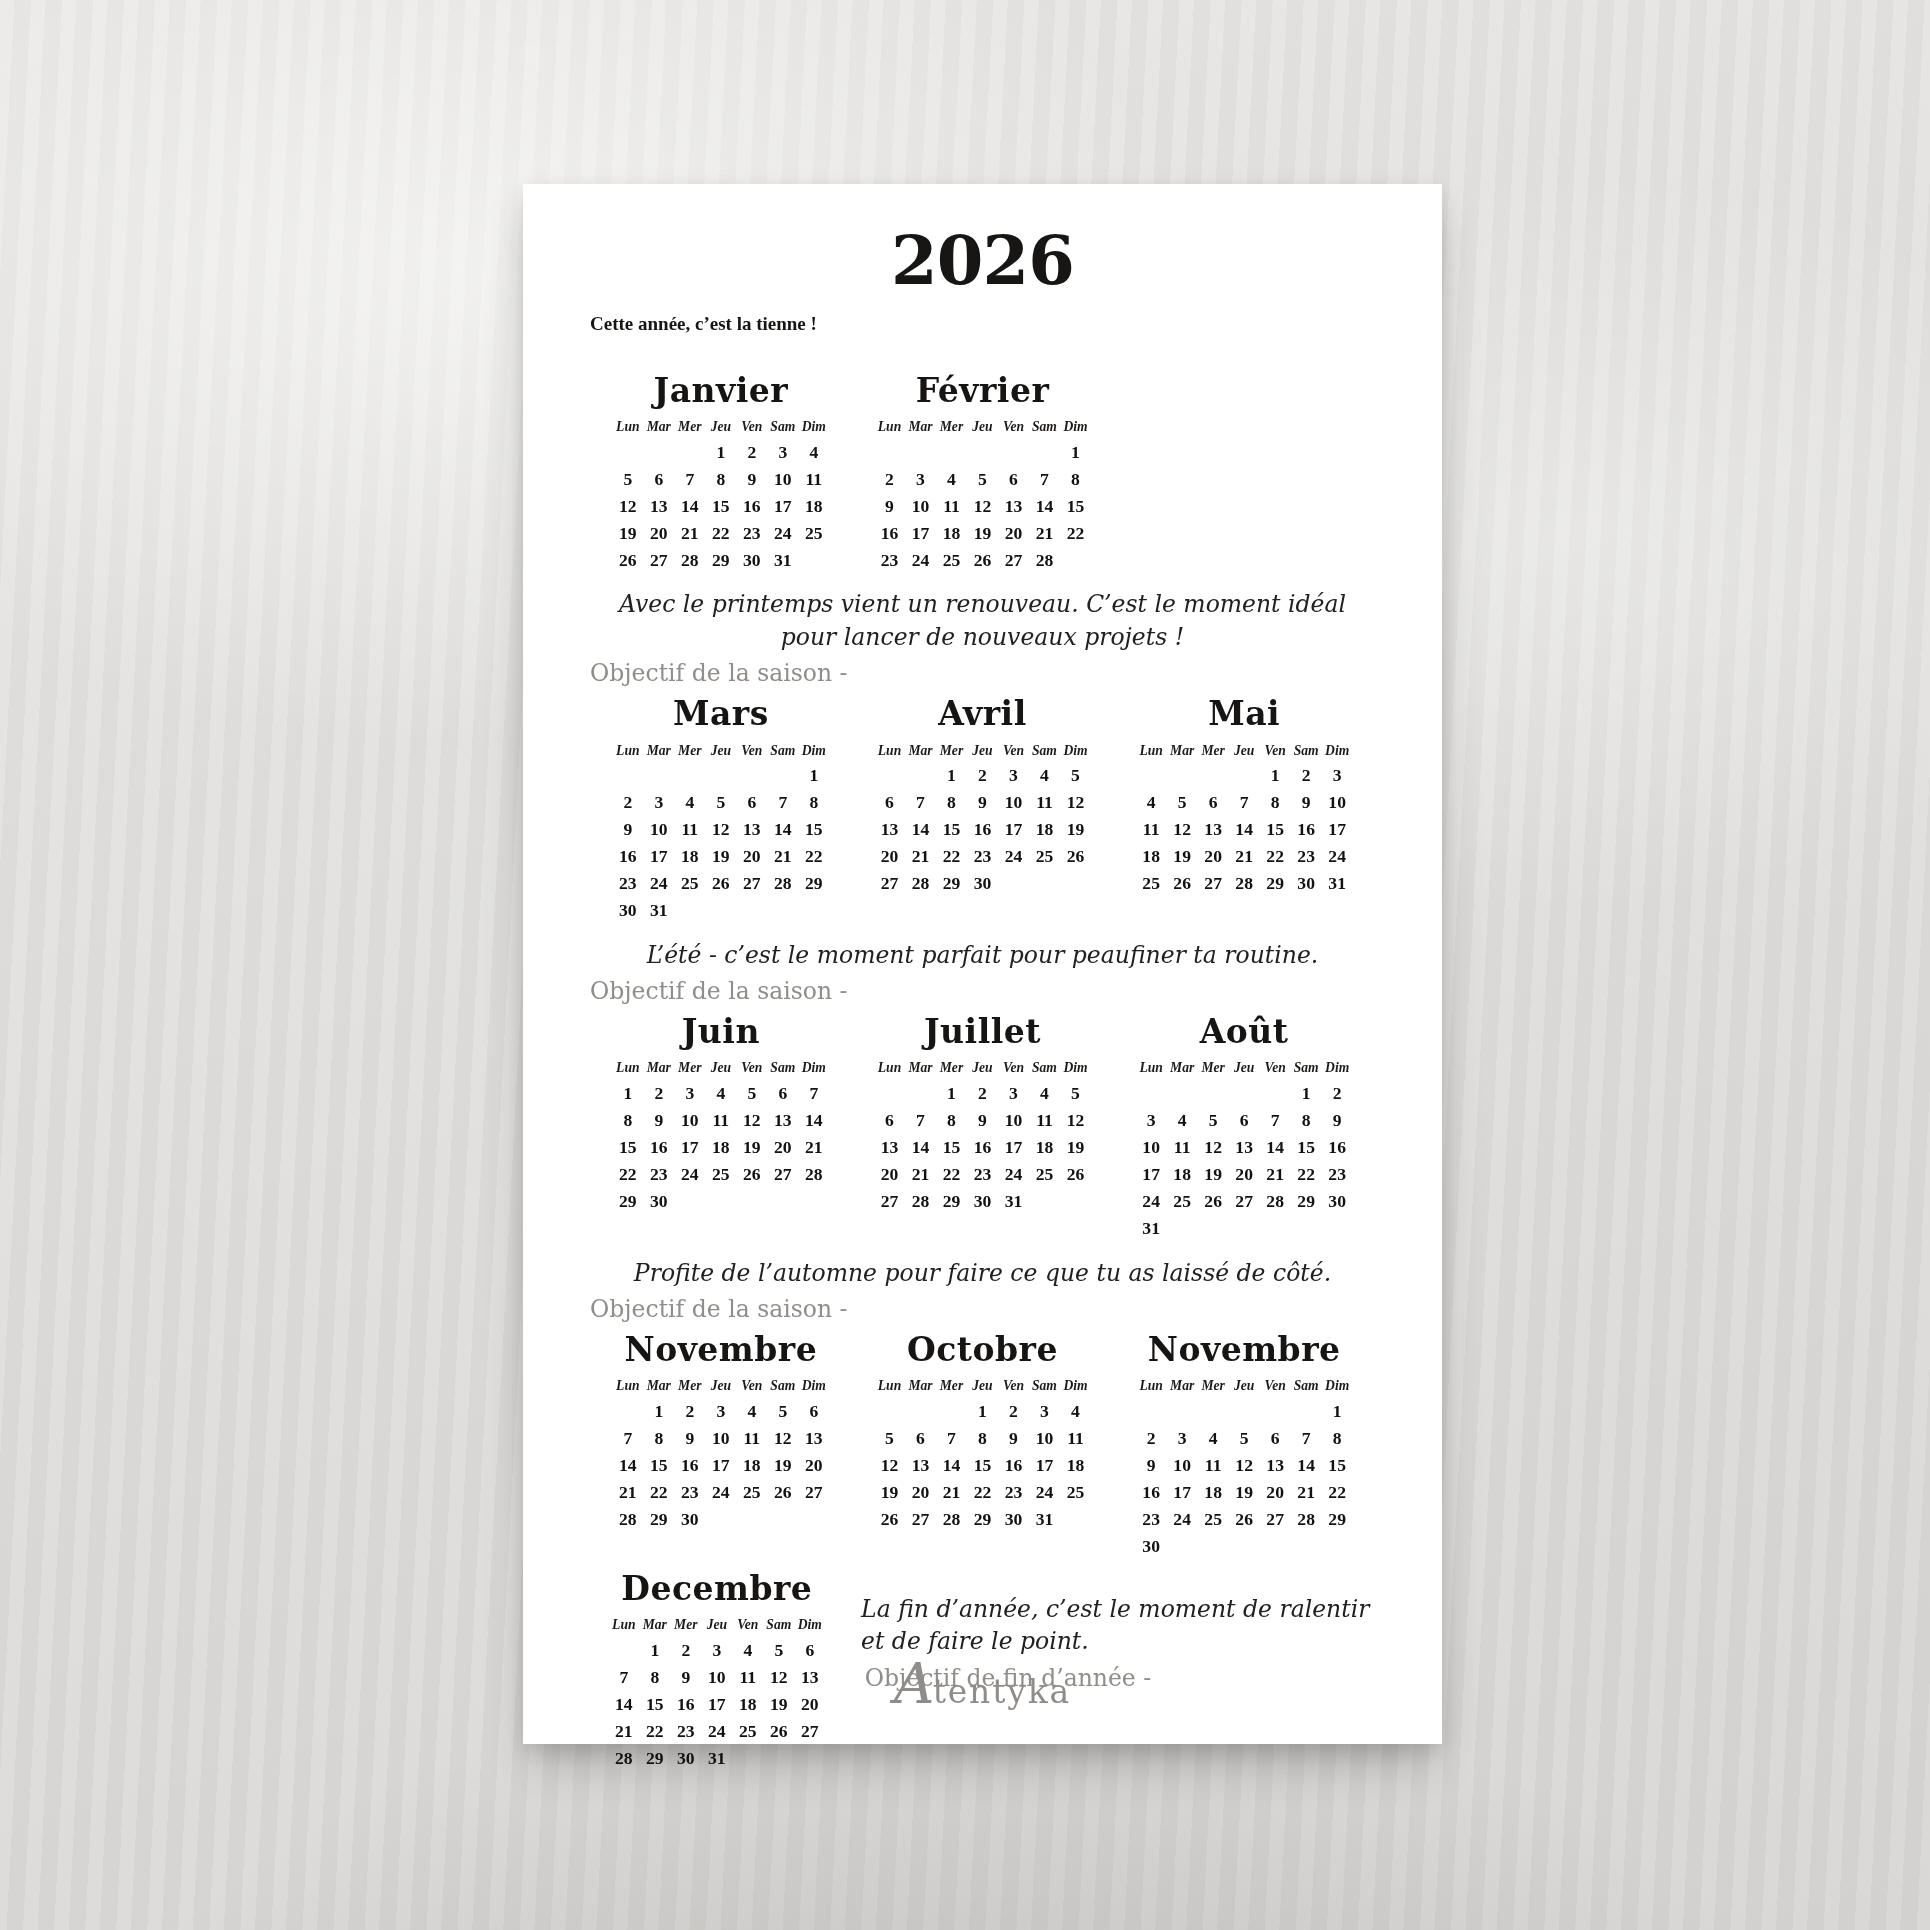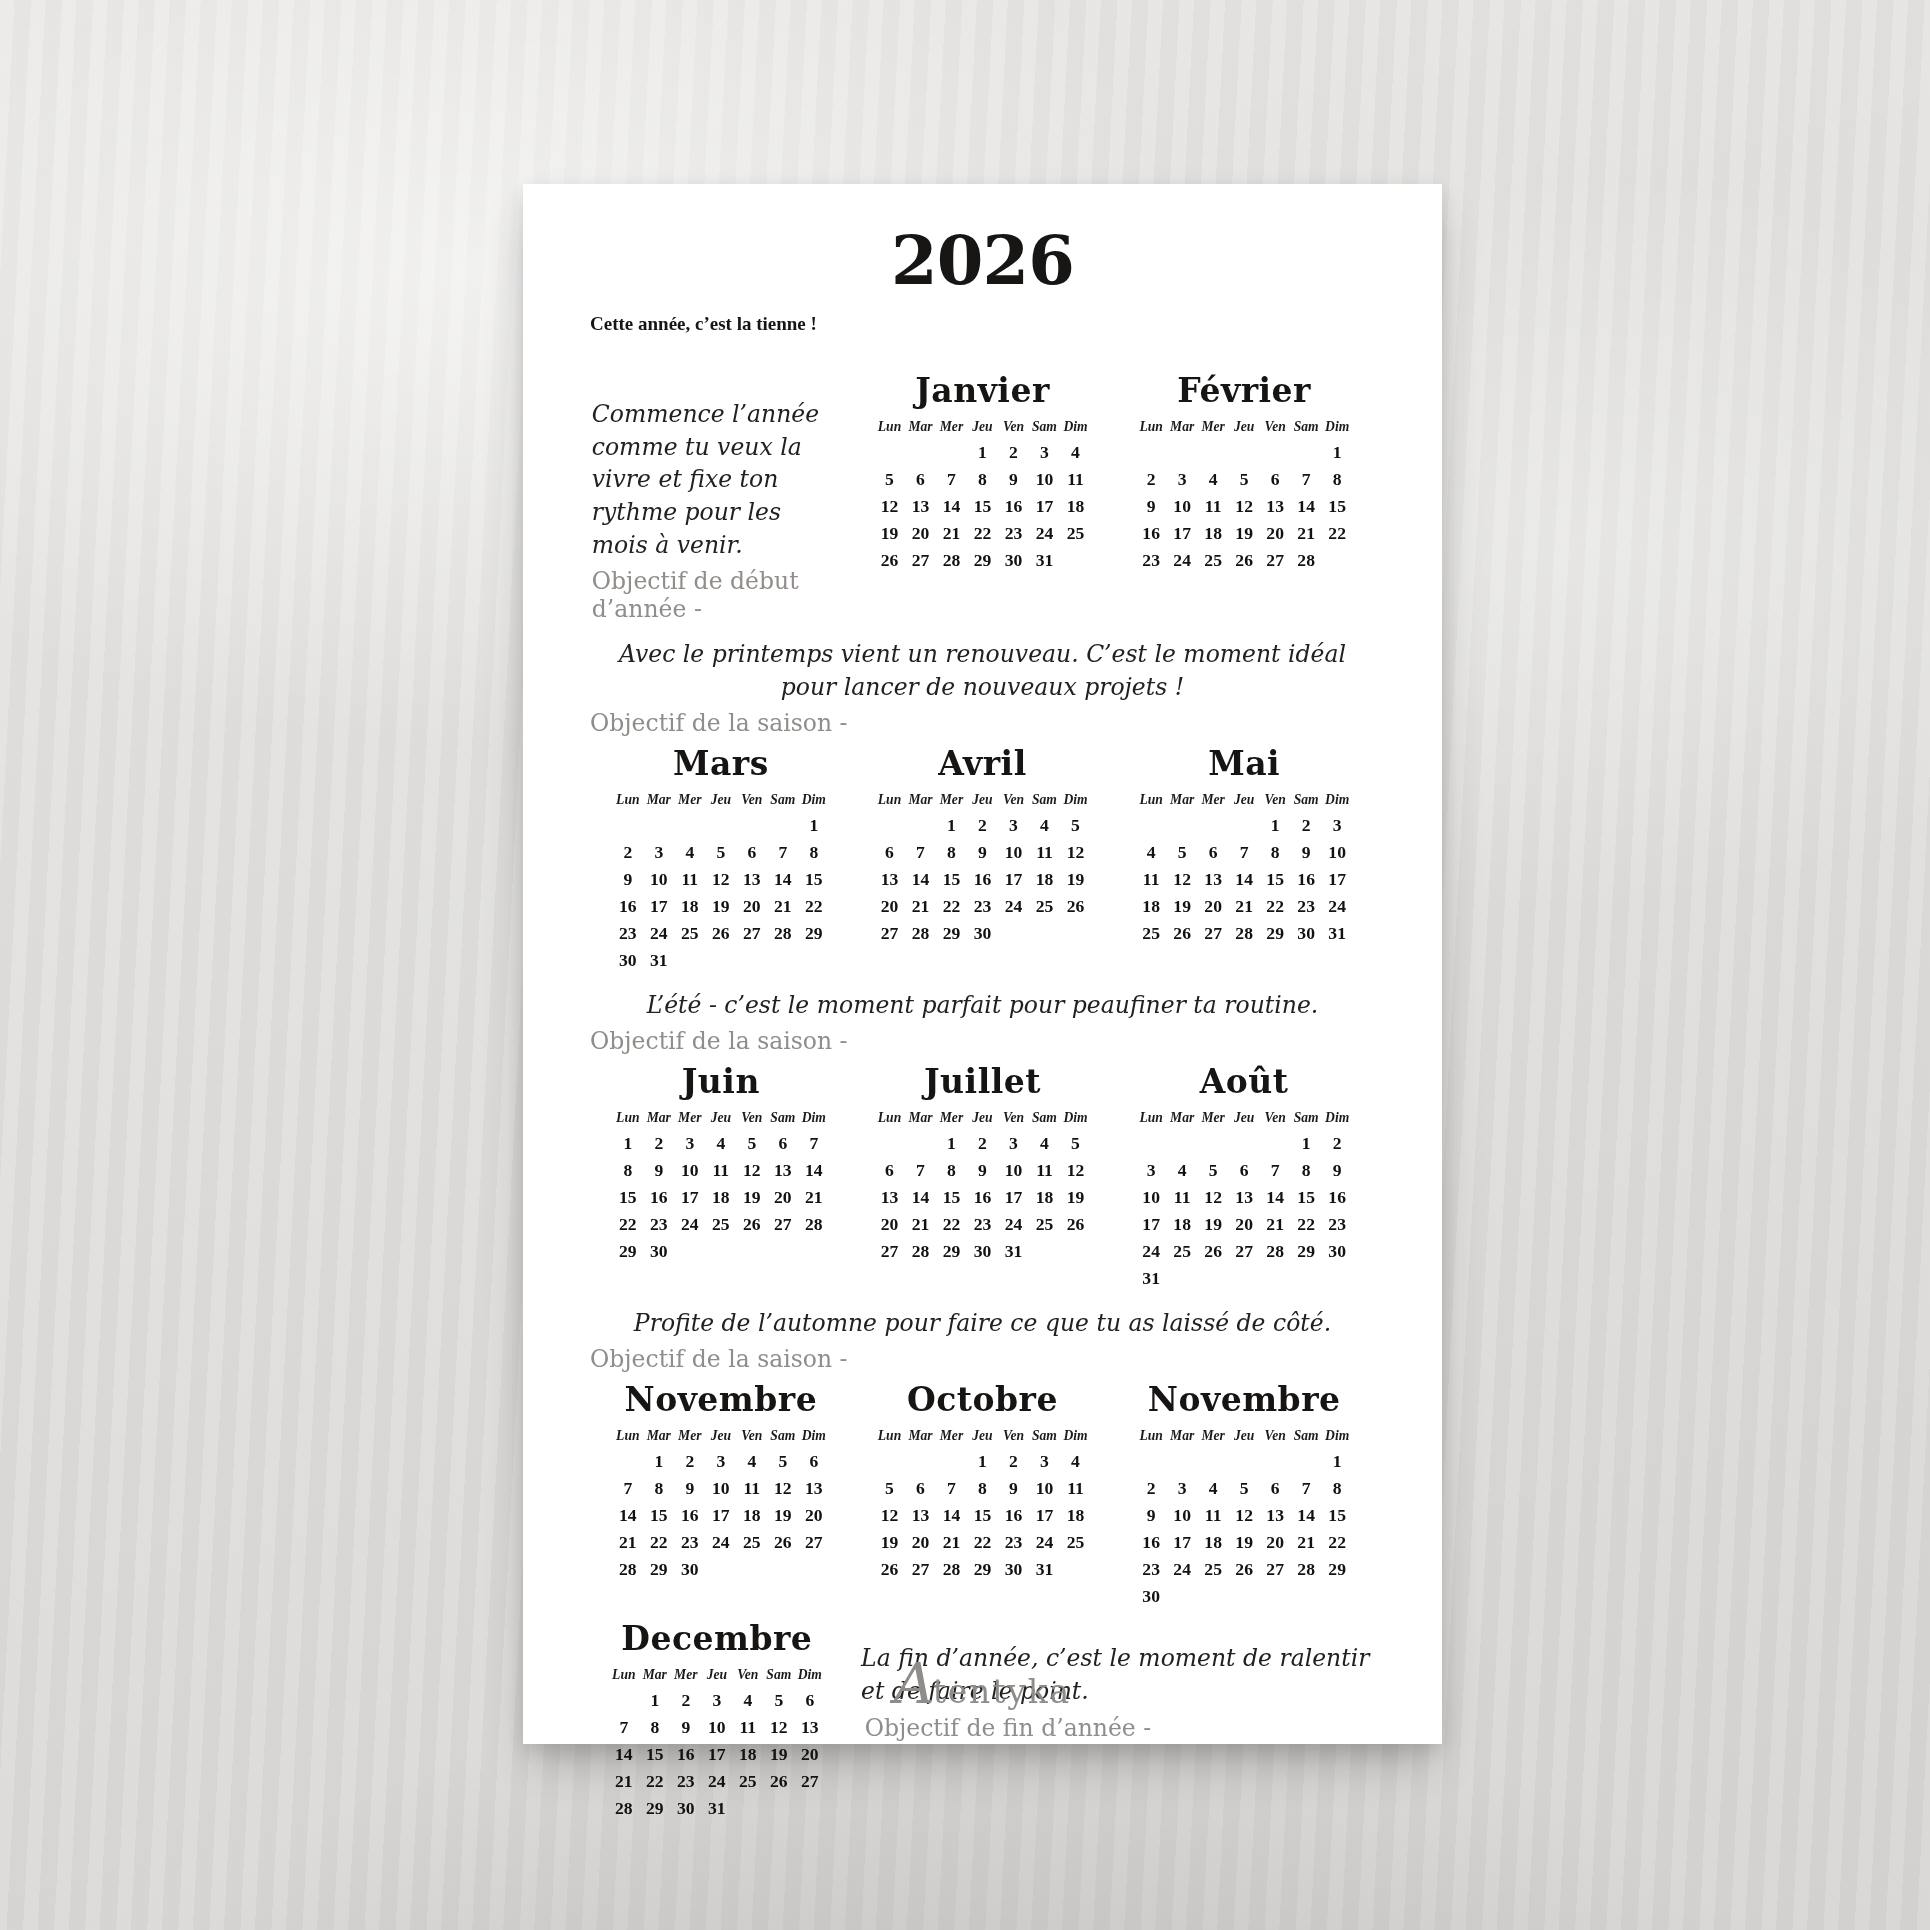--- a/index.html
+++ b/index.html
@@ -91,24 +91,20 @@
 
 <div class="scene">
   <div class="poster">
 
     <header>
       <h1 class="year-title">2026</h1>
       <p class="tagline">Cette année, c’est la tienne !</p>
     </header>
 
     <section class="months-row row-a">
-      <div class="note-intro">
-        <p class="script">Commence l’année comme tu veux la vivre et fixe ton rythme pour les mois à venir.</p>
-        <p class="objective">Objectif de début d’année -</p>
-      </div>
       <div class="month">
         <h2 class="month-title">Janvier</h2>
         <div class="month-grid">
             <span class="dow">Lun</span>
             <span class="dow">Mar</span>
             <span class="dow">Mer</span>
             <span class="dow">Jeu</span>
             <span class="dow">Ven</span>
             <span class="dow">Sam</span>
             <span class="dow">Dim</span>

